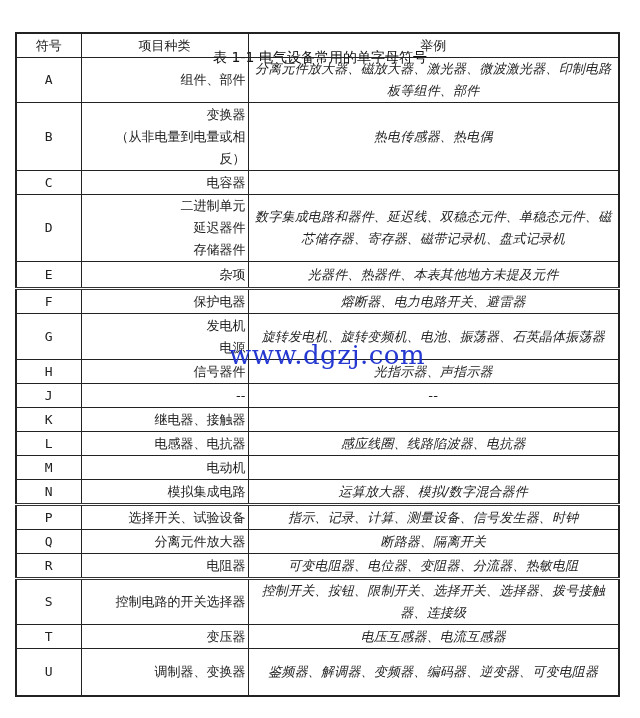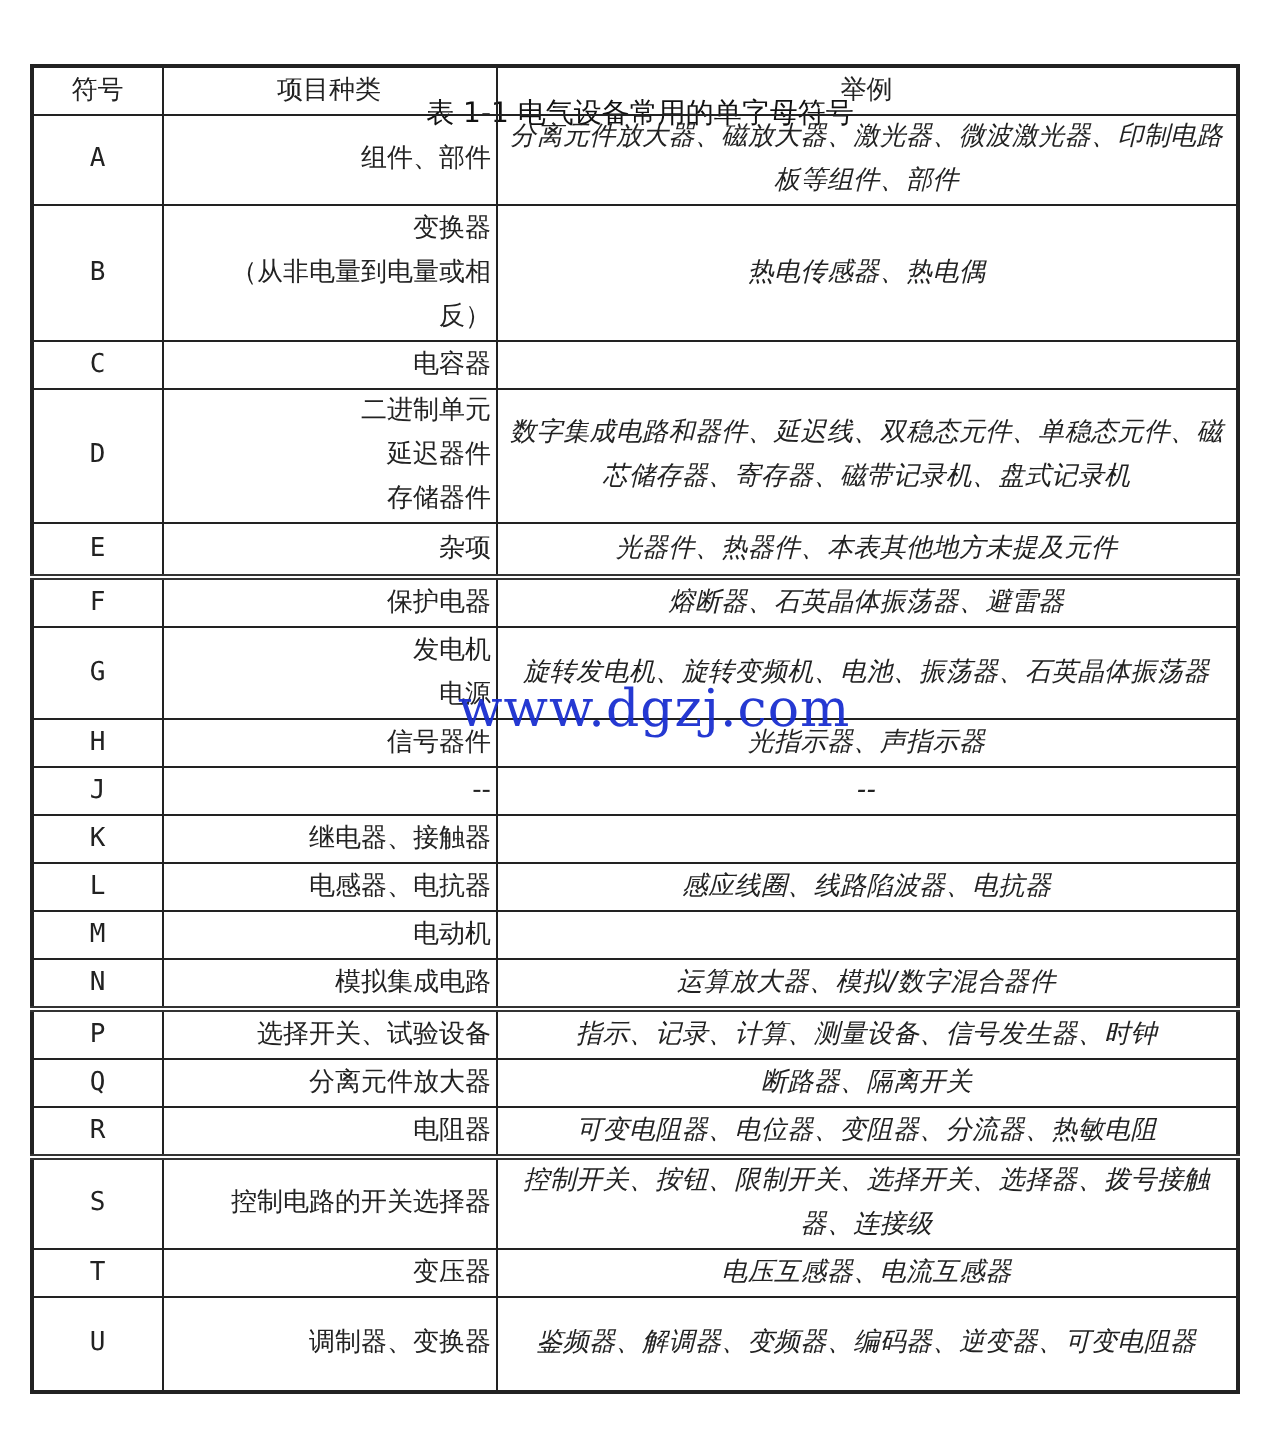--- a/index.html
+++ b/index.html
@@ -77,21 +77,21 @@
         <td class="cat">
           <span class="cat-line">杂项</span>
         </td>
         <td class="ex">光器件、热器件、本表其他地方未提及元件</td>
       </tr>
       <tr>
         <td class="sym" style="height: 23px;">F</td>
         <td class="cat">
           <span class="cat-line">保护电器</span>
         </td>
-        <td class="ex">熔断器、石英晶体振荡器、避雷器</td>
+        <td class="ex">熔断器、电力电路开关、避雷器</td>
       </tr>
       <tr>
         <td class="sym" style="height: 45px;">G</td>
         <td class="cat">
           <span class="cat-line">发电机</span>
           <span class="cat-line">电源</span>
         </td>
         <td class="ex">旋转发电机、旋转变频机、电池、振荡器、石英晶体振荡器</td>
       </tr>
       <tr>

